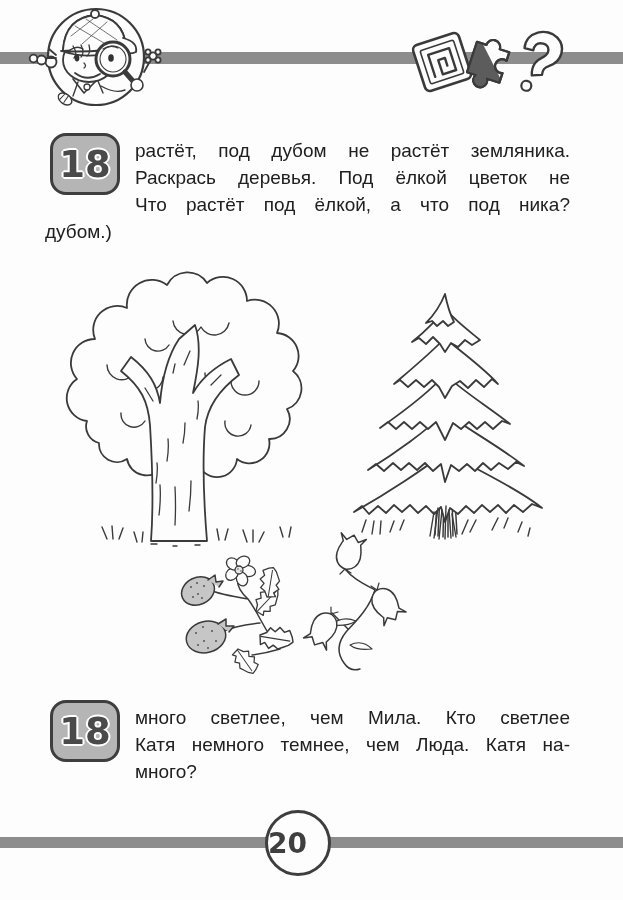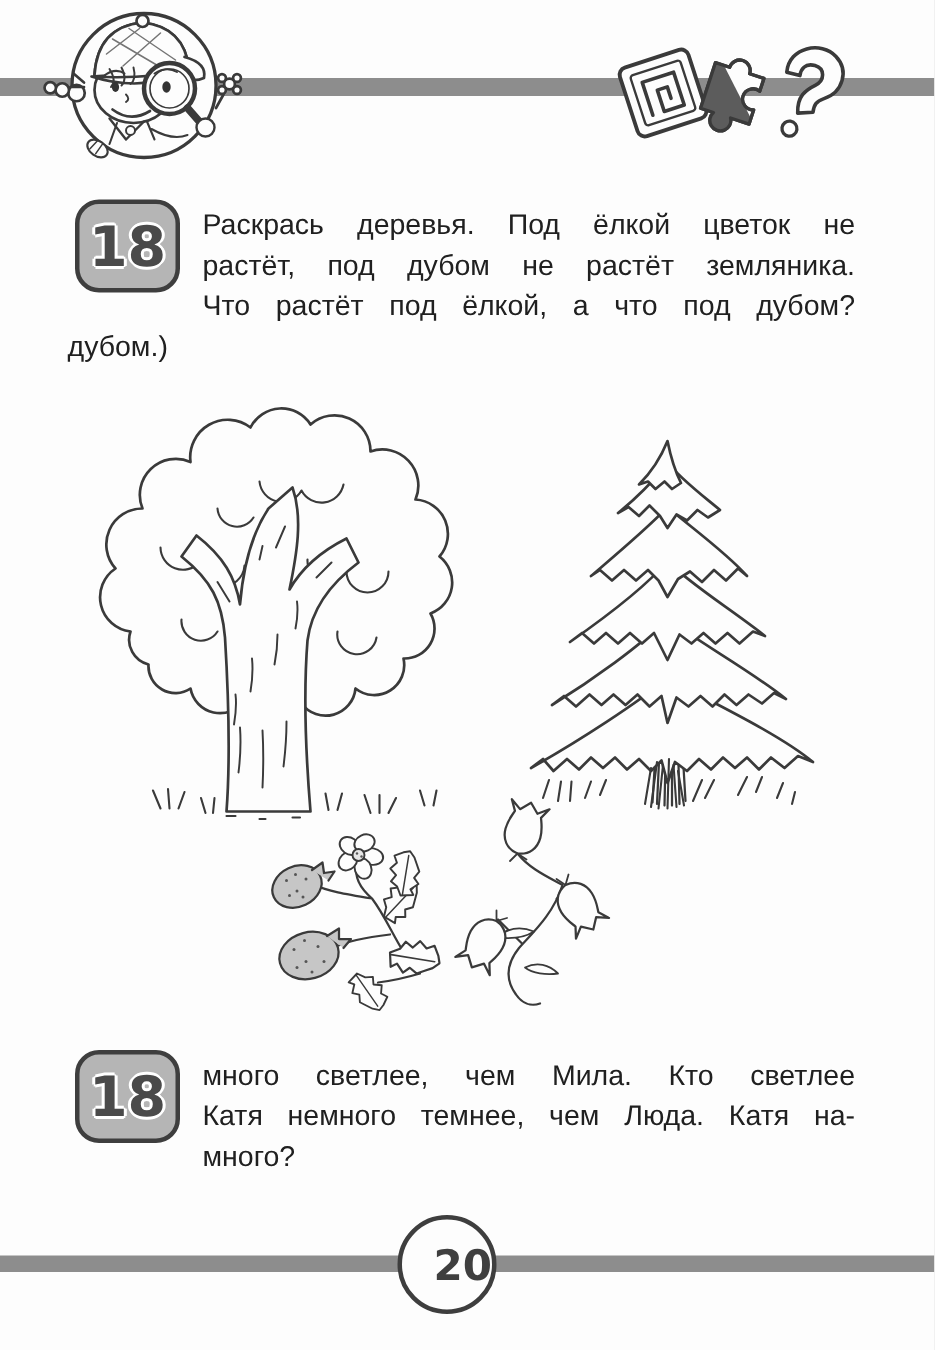--- a/index.html
+++ b/index.html
@@ -23,21 +23,21 @@
                 -1px -1px 0 #fff, 1px -1px 0 #fff, -1px 1px 0 #fff, 1px 1px 0 #fff;
   }
   .tline {
     font-size:19px; line-height:27px; color:#202020; white-space:nowrap;
   }
   .just { white-space:normal; text-align:justify; text-align-last:justify; height:27px; overflow:hidden; }
   .tblock { position:absolute; }
   .page-circle {
     position:absolute; left:265px; top:810px; width:66px; height:66px;
     background:#fdfdfd; border:3px solid #3e3e3e; border-radius:50%; z-index:2;
-    display:flex; align-items:center; justify-content:flex-end;
+    display:flex; align-items:center; justify-content:flex-start;
     font-family:"DejaVu Sans", sans-serif; font-weight:bold; font-size:28px; color:#3f3f3f;
   }
   svg { position:absolute; overflow:visible; }
   .line-art path, .line-art ellipse, .line-art circle, .line-art line, .line-art rect {
     vector-effect:none;
   }
 </style>
 </head>
 <body>
 
@@ -124,23 +124,23 @@
     <g transform="translate(132,38) rotate(8)">
       <path d="M-14,-10 C-15,-27 6,-34 17,-25 C27,-17 25,-2 13,4 C8,6.5 7,9 7,14 L-3,16 C-5,5 0,0 6,-4 C12,-8 11,-16 4,-17 C-3,-18 -5,-13 -5,-9 Z" fill="#fdfdfd" stroke-width="2.4"></path>
       <circle cx="-7" cy="27" r="5" fill="#fdfdfd" stroke-width="2.2"></circle>
     </g>
   </svg>
 
   <div class="badge" style="left:50px; top:133px;">
     <span>18</span>
   </div>
   <div class="tblock" style="left:135px; top:137px; width:435px;">
+    <div class="tline just">растёт, под дубом не растёт земляника.</div>
     <div class="tline just">Раскрась деревья. Под ёлкой цветок не</div>
-    <div class="tline just">растёт, под дубом не растёт земляника.</div>
-    <div class="tline just">Что растёт под ёлкой, а что под дубом?</div>
+    <div class="tline just">Что растёт под ёлкой, а что под ника?</div>
   </div>
   <div class="tblock" style="left:45px; top:218px; width:527px;">
     <div class="tline">дубом.)</div>
   </div>
 
   <svg class="line-art" style="left:55px; top:253px;" width="265" height="298" viewBox="0 0 265 298" fill="none" stroke="#3a3a3a" stroke-width="1.8" stroke-linecap="round" stroke-linejoin="round">
     <path fill="#fdfdfd" d="M32,168
       A23,23 0 0 1 22,126 A24,24 0 0 1 40,86 A24,24 0 0 1 72,55 A25,25 0 0 1 112,32
       A23,23 0 0 1 152,30 A24,24 0 0 1 192,48 A24,24 0 0 1 222,80 A23,23 0 0 1 238,118
       A22,22 0 0 1 232,156 A20,20 0 0 1 214,186 A20,20 0 0 1 182,206 A20,20 0 0 1 146,216

